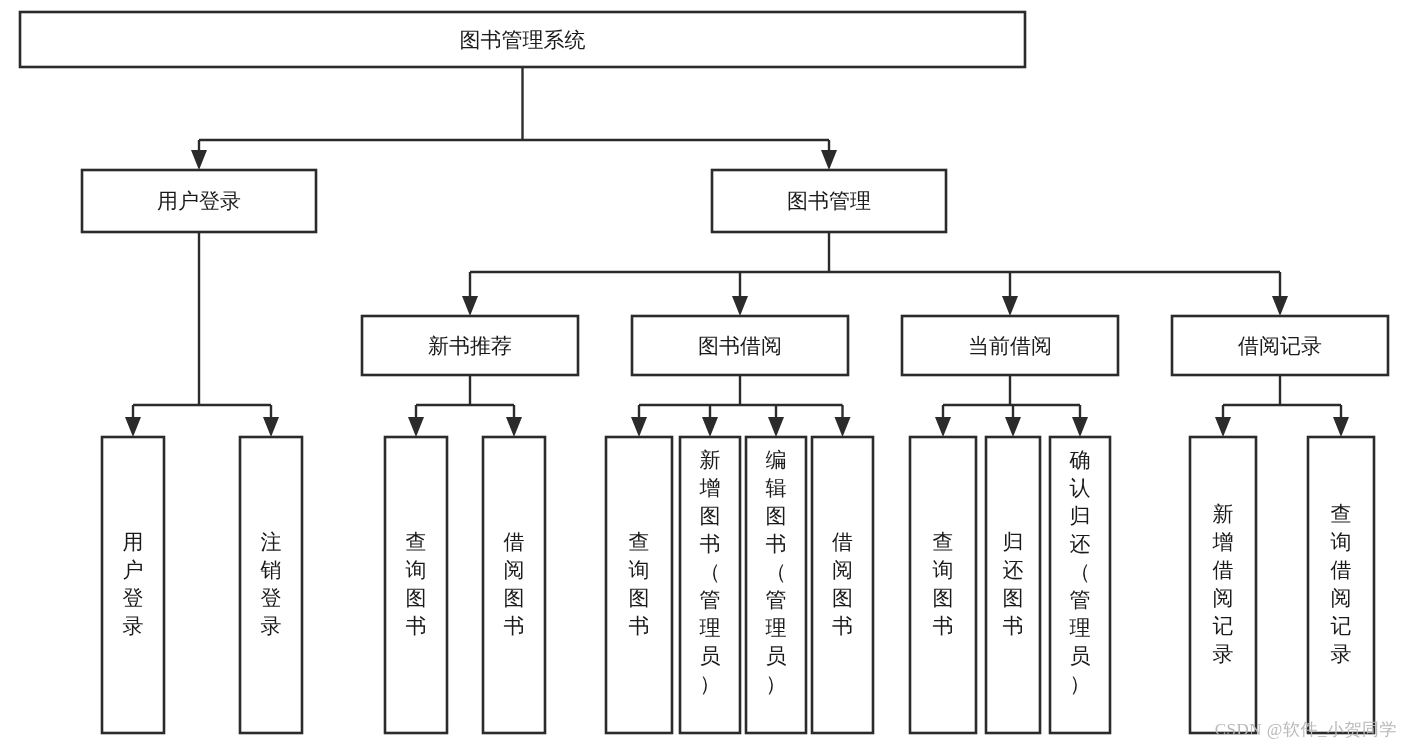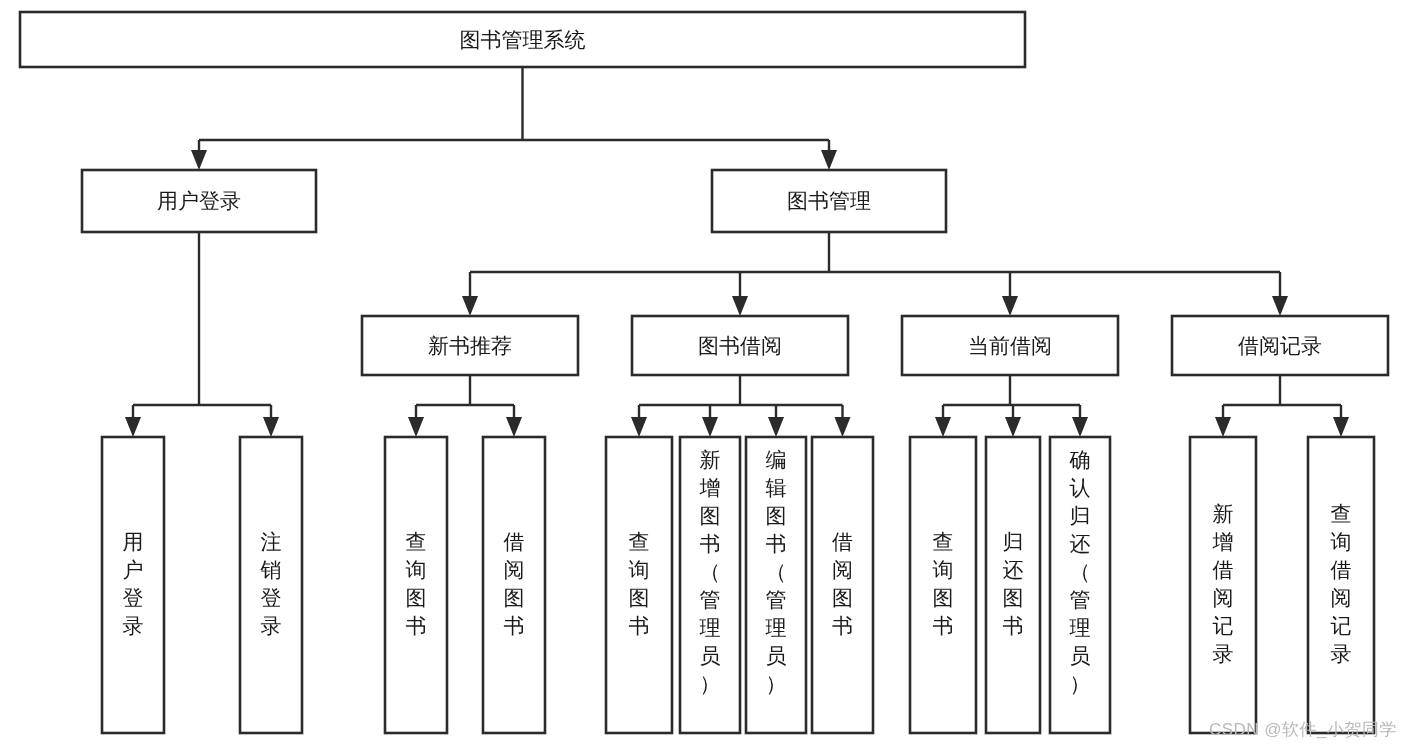--- a/index.html
+++ b/index.html
@@ -43,21 +43,21 @@
     fill: none;
   }
   .arrow-head {
     fill: #2b2b2b;
     stroke: none;
   }
   .watermark {
     position: absolute;
     right: 8px;
     bottom: 6px;
-    font-family: Liberation Sans, sans-serif;
+    font-family: Liberation Serif, serif;
     font-size: 17px;
     color: #b9b9b9;
     letter-spacing: 0.5px;
     white-space: nowrap;
     pointer-events: none;
   }
 </style>
 </head>
 <body>
 

